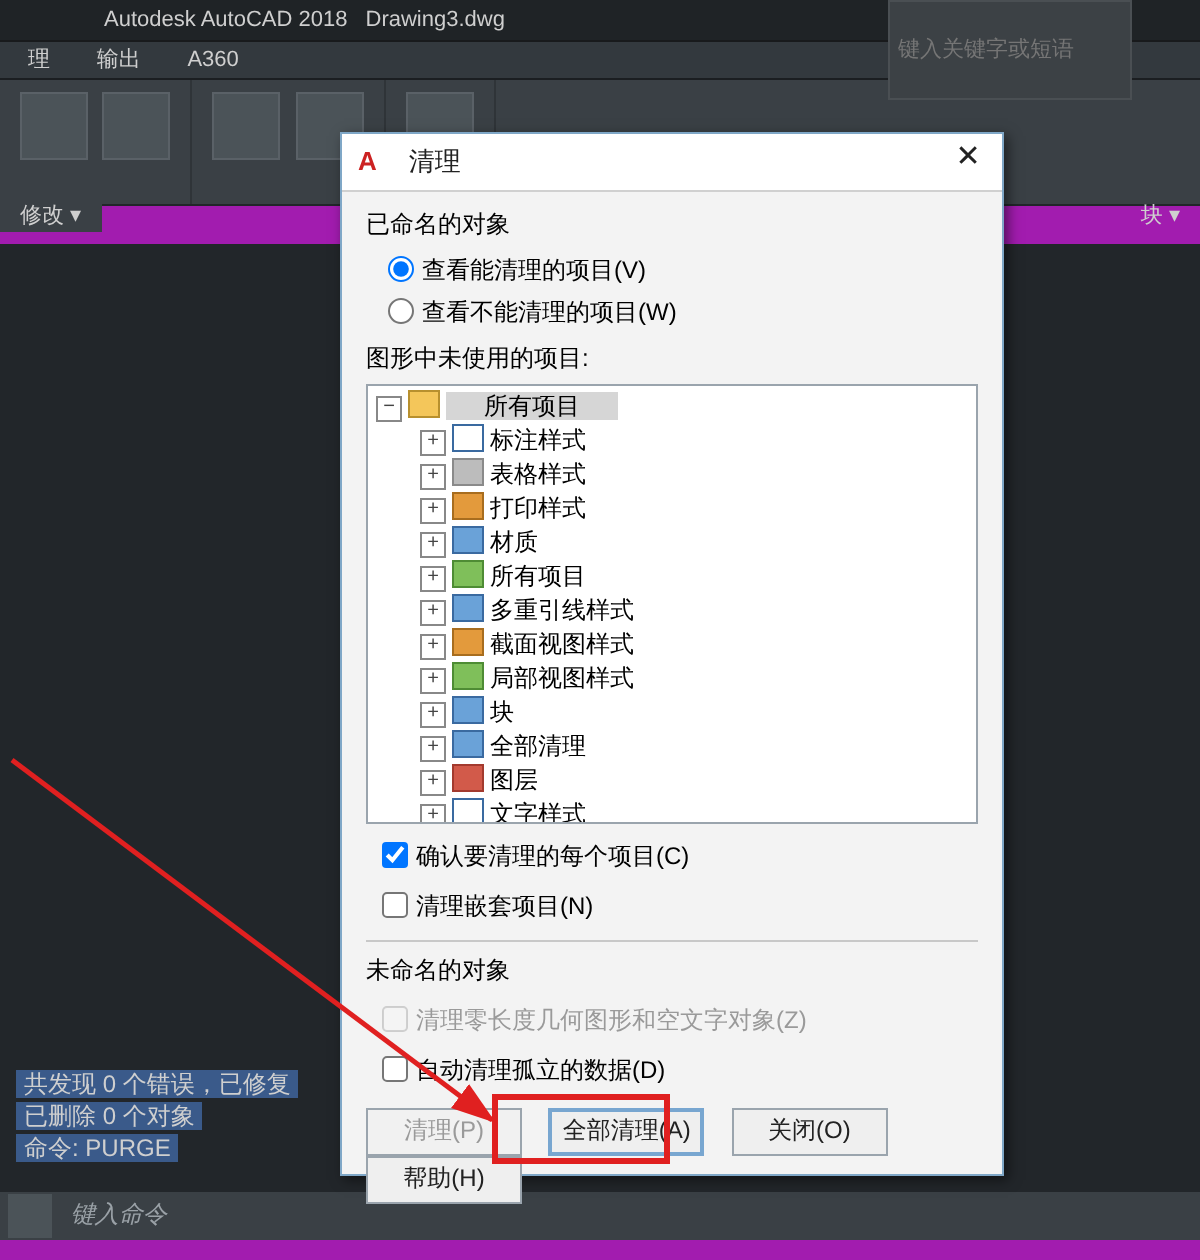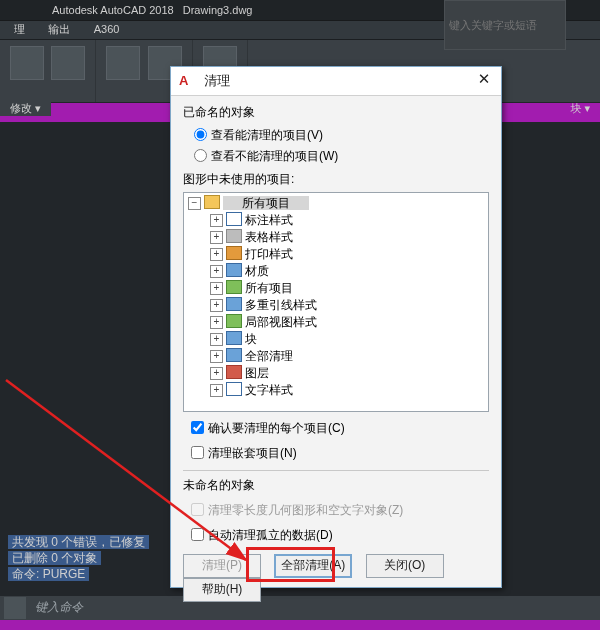--- a/index.html
+++ b/index.html
@@ -125,20 +125,21 @@
           <div class="node">
             <span class="tw">−</span><span class="ic folder"></span><span class="root-label">所有项目</span>
           </div>
           <div class="children" id="treech">
               <div class="node"><span class="tw">+</span><span class="ic white"></span><span>标注样式</span></div>
               <div class="node"><span class="tw">+</span><span class="ic gray"></span><span>表格样式</span></div>
               <div class="node"><span class="tw">+</span><span class="ic orange"></span><span>打印样式</span></div>
               <div class="node"><span class="tw">+</span><span class="ic blue"></span><span>材质</span></div>
               <div class="node"><span class="tw">+</span><span class="ic green"></span><span>所有项目</span></div>
               <div class="node"><span class="tw">+</span><span class="ic blue"></span><span>多重引线样式</span></div>
+              <div class="node"><span class="tw">+</span><span class="ic orange"></span><span>截面视图样式</span></div>
               <div class="node"><span class="tw">+</span><span class="ic green"></span><span>局部视图样式</span></div>
               <div class="node"><span class="tw">+</span><span class="ic blue"></span><span>块</span></div>
               <div class="node"><span class="tw">+</span><span class="ic blue"></span><span>全部清理</span></div>
               <div class="node"><span class="tw">+</span><span class="ic red"></span><span>图层</span></div>
               <div class="node"><span class="tw">+</span><span class="ic white"></span><span>文字样式</span></div>
             </div>
         </div>
       </div>
 
       <label class="chk"><input type="checkbox" checked="" style=""><span>确认要清理的每个项目(C)</span></label>

